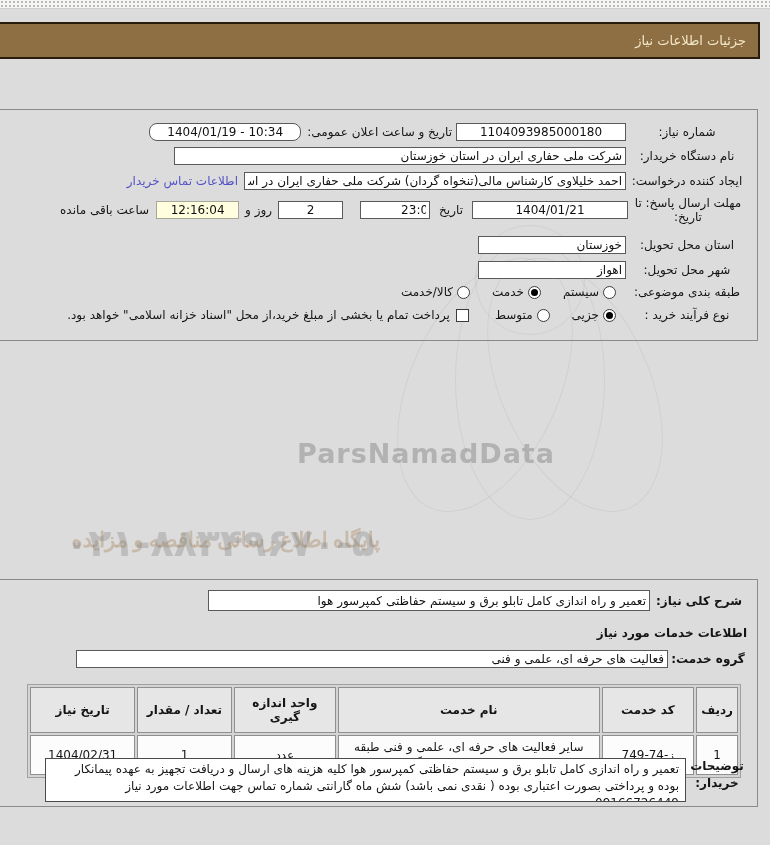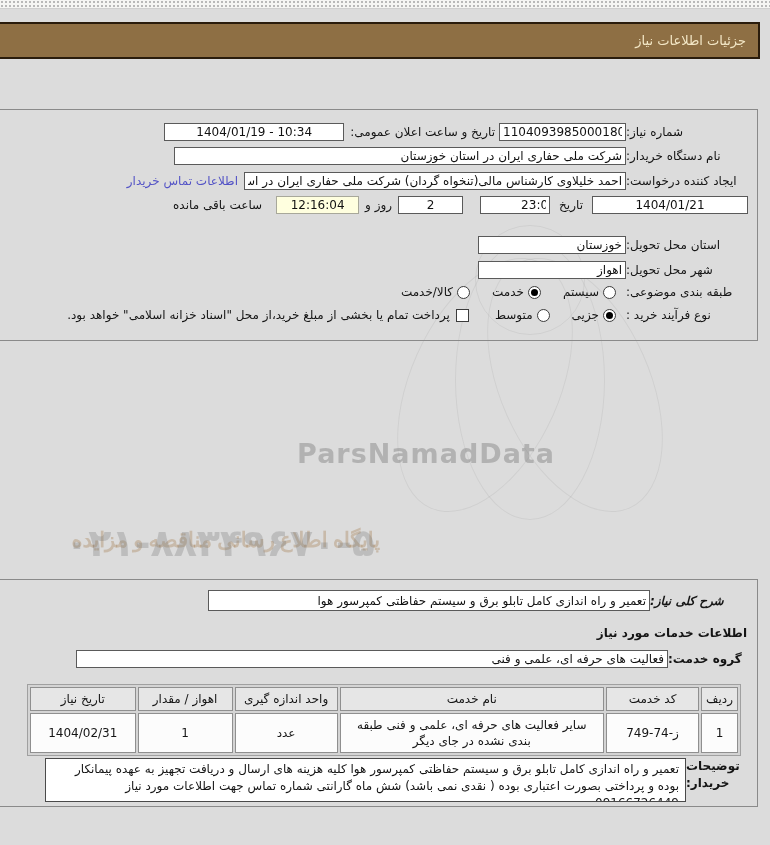--- a/index.html
+++ b/index.html
@@ -29,21 +29,21 @@
     padding:0 12px;
     font-size:13px;
   }
   .panel {
     position:absolute; right:12px; left:12px;
     border:1px solid #8a8a8a;
   }
   #panel1 { top:72px; height:232px; }
   #panel2 { top:310px; height:228px; }
   .row { position:absolute; right:9px; left:9px; display:flex; align-items:center; }
-  .lbl { width:122px; text-align:left; line-height:14px; flex:0 0 auto; }
+  .lbl { width:122px; text-align:center; line-height:14px; flex:0 0 auto; }
   .lbl.b { font-weight:bold; }
   input.fld {
     height:18px; border:1px solid #5a5a5a; background:#fff;
     font-family:inherit; font-size:12px; color:#111; padding:0 3px;
   }
   .ctr { text-align:center; }
   .rt  { text-align:right; }
   .yellow {
     background:#ffffdf !important; color:#97893f; border:1px solid #a8a89a !important;
   }
@@ -66,22 +66,22 @@
   .notes-box {
     background:#fff; border:1px solid #4a4a4a; padding:2px 6px;
     line-height:17px; text-align:right; width:641px; height:44px; overflow:hidden;
   }
   table.svc {
     position:absolute; top:104px; right:16px;
     width:714px; border-collapse:separate; border-spacing:2px;
     background:#d4d4d4; border:1px solid #a0a0a0;
   }
   table.svc th {
-    background:#e6e6e6; border:1px solid #8f8f8f; font-weight:normal;
-    font-size:12px; height:24px; padding:2px 4px;
+    background:#e6e6e6; border:1px solid #8f8f8f; font-weight:bold;
+    font-size:12px; height:24px; padding:8px 4px;
   }
   table.svc td {
     background:#fcfcfc; border:1px solid #8f8f8f; text-align:center;
     font-size:12px; padding:2px 4px; height:40px; line-height:16px;
   }
   .ltr { direction:ltr; unicode-bidi:bidi-override; }
   
   .wm { position:absolute; pointer-events:none; z-index:0; }
   .wm-flower-ellipse {
     border:1.5px solid rgba(0,0,0,0.055); border-radius:50%;
@@ -115,44 +115,45 @@
 <div class="top-strip"></div>
 
 <div class="title-bar z">
   <span>جزئیات اطلاعات نیاز</span>
 </div>
 
 <div class="panel z" id="panel1">
 
   <div class="row" style="top:13px;">
     <span class="lbl">شماره نیاز:</span>
-    <input class="fld ctr ltr" style="width: 127px;" readonly="" value="1104093985000180">
+    <input class="fld ctr ltr" style="width: 170px;" readonly="" value="1104093985000180">
     <span style="margin-right:4px; margin-left:6px;">تاریخ و ساعت اعلان عمومی:</span>
-    <input class="fld ctr ltr" style="width: 180px;" readonly="" value="1404/01/19 - 10:34">
+    <input class="fld ctr ltr" style="width: 152px; border-radius: 8px;" readonly="" value="1404/01/19 - 10:34">
   </div>
 
   <div class="row" style="top:37px;">
     <span class="lbl">نام دستگاه خریدار:</span>
     <input class="fld rt" style="width: 452px;" readonly="" value="شرکت ملی حفاری ایران در استان خوزستان">
   </div>
 
   <div class="row" style="top:62px;">
     <span class="lbl">ایجاد کننده درخواست:</span>
     <input class="fld rt" style="width: 382px;" readonly="" value="احمد خلیلاوی کارشناس مالی(تنخواه گردان) شرکت ملی حفاری ایران در استان">
     <span class="link">اطلاعات تماس خریدار</span>
   </div>
 
   <div class="row" style="top:86px; align-items:center;">
+    <span class="lbl" style="width:120px;">مهلت ارسال پاسخ: تا تاریخ:</span>
     <input class="fld ctr ltr" style="width: 156px;" readonly="" value="1404/01/21">
     <span style="margin:0 9px;">تاریخ</span>
     <input class="fld ctr ltr" style="width: 70px; padding-left: 40px;" readonly="" value="23:00">
     <input class="fld ctr ltr" style="width: 65px; margin-right: 17px;" readonly="" value="2">
     <span style="margin:0 6px;">روز و</span>
     <input class="fld ctr ltr yellow" style="width: 83px;" readonly="" value="12:16:04">
-    <span style="margin-right:14px;">ساعت باقی مانده</span>
+    <span style="margin-right:7px;">ساعت باقی مانده</span>
   </div>
 
   <div class="row" style="top:126px;">
     <span class="lbl">استان محل تحویل:</span>
     <input class="fld rt" style="width: 148px;" readonly="" value="خوزستان">
   </div>
 
   <div class="row" style="top:151px;">
     <span class="lbl">شهر محل تحویل:</span>
     <input class="fld rt" style="width: 148px;" readonly="" value="اهواز">
@@ -175,39 +176,39 @@
     <span class="radio"></span>
     <span class="opt-label">متوسط</span>
     <span class="checkbox"></span>
     <span>پرداخت تمام یا بخشی از مبلغ خرید،از محل "اسناد خزانه اسلامی" خواهد بود.</span>
   </div>
 </div>
 
 <div class="panel z" id="panel2">
 
   <div class="row" style="top:10px;">
-    <span class="lbl b" style="width:98px;font-style:italic;">شرح کلی نیاز:</span>
+    <span class="lbl b" style="width:98px;">شرح کلی نیاز:</span>
     <input class="fld rt" style="width: 442px; height: 21px;" readonly="" value="تعمیر و راه اندازی کامل تابلو برق و سیستم حفاظتی کمپرسور هوا">
   </div>
 
   <div class="sec-heading" style="top:46px;">اطلاعات خدمات مورد نیاز</div>
 
   <div class="row" style="top:70px;">
     <span class="lbl b" style="width:80px;">گروه خدمت:</span>
     <input class="fld rt" style="width: 592px;" readonly="" value="فعالیت های حرفه ای، علمی و فنی">
   </div>
 
   <table class="svc">
     <thead>
       <tr>
         <th style="width:36px;">ردیف</th>
         <th style="width:94px;">کد خدمت</th>
         <th style="width:268px;">نام خدمت</th>
         <th style="width:104px;">واحد اندازه گیری</th>
-        <th style="width:96px;">اهواز / مقدار</th>
+        <th style="width:96px;">تعداد / مقدار</th>
         <th style="width:106px;">تاریخ نیاز</th>
       </tr>
     </thead>
     <tbody>
       <tr>
         <td>1</td>
         <td class="ltr">749-74-ز</td>
         <td>سایر فعالیت های حرفه ای، علمی و فنی طبقه بندی نشده در جای دیگر</td>
         <td>عدد</td>
         <td>1</td>

